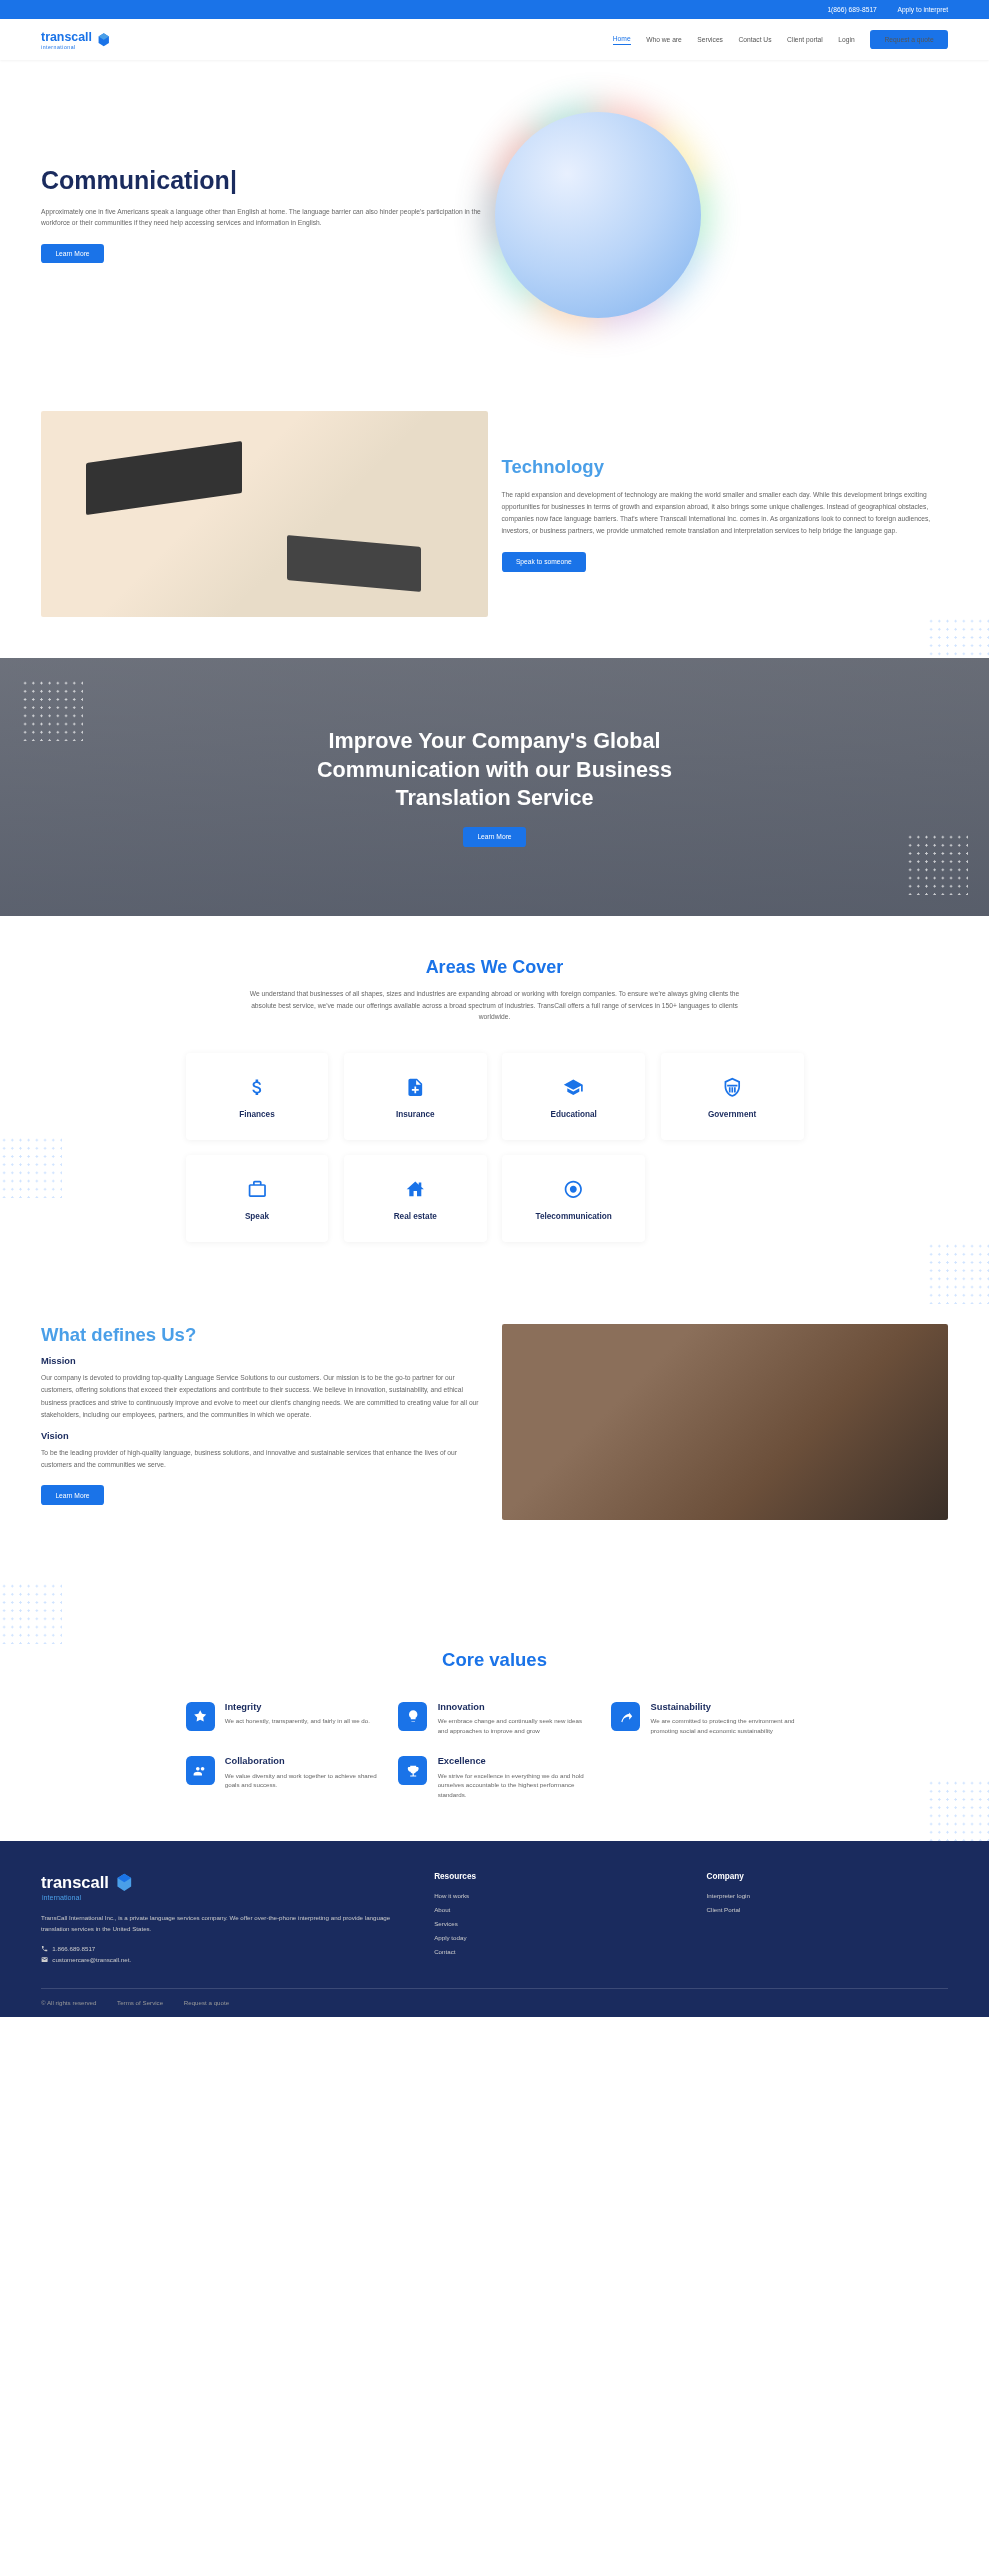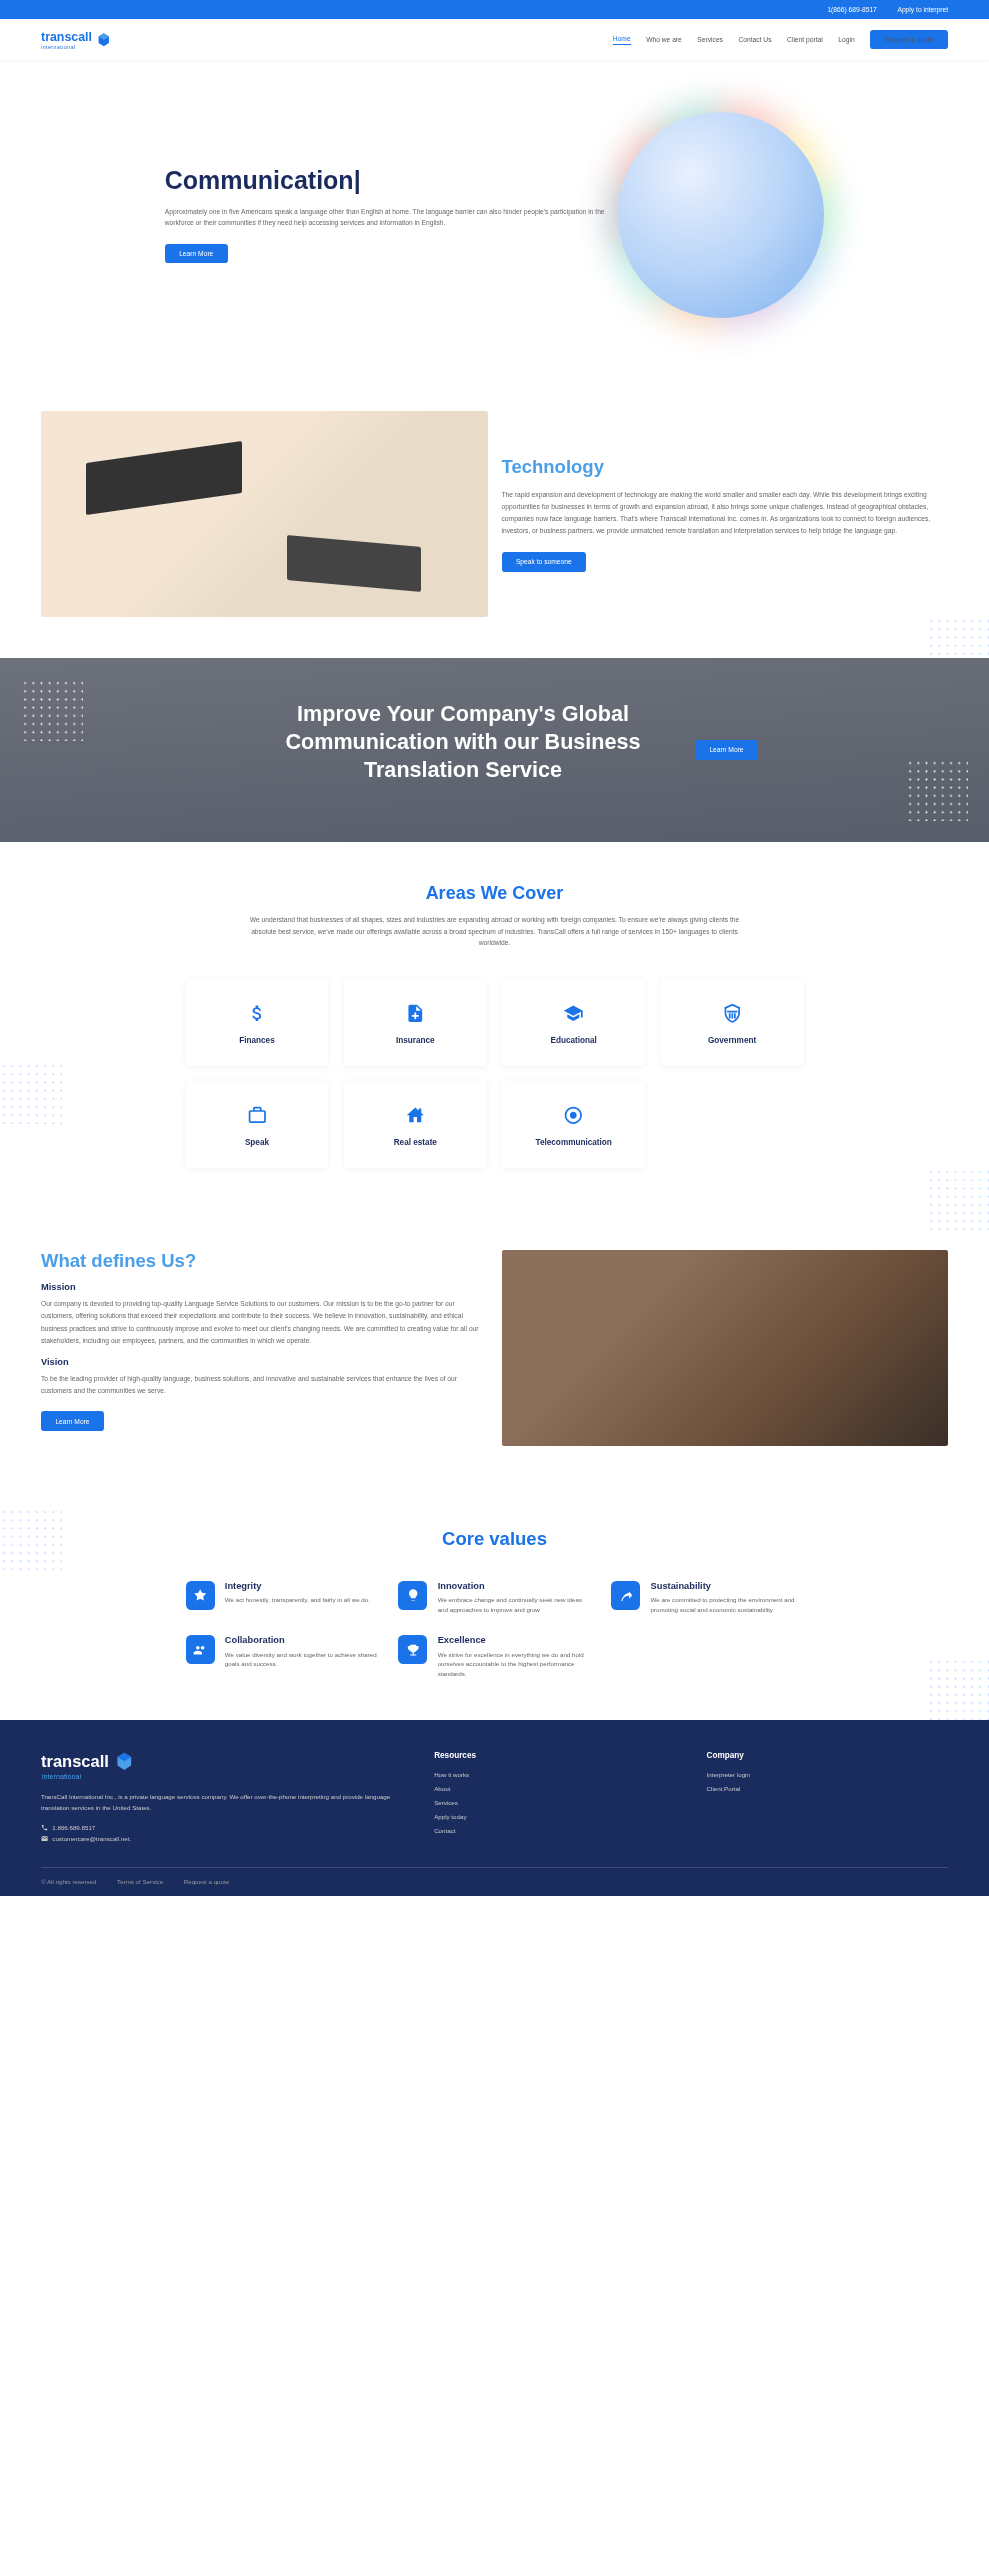--- a/index.html
+++ b/index.html
@@ -18,38 +18,38 @@
 .logo-icon { width: 15.5px; height: 15.5px; }
 .nav { display: flex; align-items: center; gap: 15.5px; font-size: 6.7px; }
 .nav a { color: #555; text-decoration: none; }
 .nav a.active { color: #1a73e8; border-bottom: 1px solid #1a73e8; padding-bottom: 2.1px; }
 .btn-primary { background: #1a73e8; color: #fff; padding: 6.2px 14.4px; border-radius: 3.1px; text-decoration: none; font-size: 6.7px; border: none; cursor: pointer; display: inline-block; }
 
 
 .dots { position: absolute; width: 62px; height: 62px; background-image: radial-gradient(#cfe3ff 1px, transparent 1px); background-size: 8.2px 8.2px; z-index: 0; }
 
 
-.hero { padding: 52px 41px; display: flex; align-items: center; justify-content: center; position: relative; }
+.hero { padding: 52px 41px; display: flex; align-items: center; justify-content: flex-start; position: relative; }
 .hero-left { max-width: 50%; }
 .hero h1 { font-size: 25px; font-weight: 800; color: #1a2b5e; margin-bottom: 10.3px; }
 .hero p { font-size: 6.7px; color: #666; line-height: 1.7; margin-bottom: 15.5px; }
 .globe { width: 206px; height: 206px; background: radial-gradient(circle at 35% 30%, #e8f0fe, #b8d4f8 50%, #7eb1ee); border-radius: 50%; position: relative; }
 .globe::before { content: ''; position: absolute; top: -10.3px; left: -10.3px; right: -10.3px; bottom: -10.3px; background: conic-gradient(from 0deg, #e74c3c 0 10%, #f1c40f 10% 20%, #2ecc71 20% 30%, #3498db 30% 40%, #9b59b6 40% 50%, #e67e22 50% 60%, #1abc9c 60% 70%, #34495e 70% 80%, #c0392b 80% 90%, #16a085 90% 100%); border-radius: 50%; z-index: -1; filter: blur(15.5px); opacity: 0.3; }
 
 
 .tech { padding: 41px; display: flex; gap: 14px; align-items: center; position: relative; }
 .tech-img { flex: 1; height: 206px; background: linear-gradient(135deg, #f5e6d3 40%, #e8dcc8 60%); border-radius: 2.1px; position: relative; overflow: hidden; }
 .tech-img::before { content: ''; position: absolute; top: 20%; left: 10%; width: 35%; height: 25%; background: #333; border-radius: 2.1px; transform: skewY(-8deg); }
 .tech-img::after { content: ''; position: absolute; bottom: 15%; right: 15%; width: 30%; height: 22%; background: #444; border-radius: 2.1px; transform: skewY(5deg); }
 .tech-content { flex: 1; }
 .tech h2 { font-size: 18.5px; font-weight: 800; color: #4a9fe8; margin-bottom: 10.3px; }
 .tech p { font-size: 6.7px; color: #666; line-height: 1.8; margin-bottom: 15.5px; }
 
 
-.banner { height: 184px; background: linear-gradient(rgba(40,50,70,0.6), rgba(40,50,70,0.7)), linear-gradient(90deg, #d4d0cc, #c8c4bf); display: flex; flex-direction: row; align-items: center; justify-content: center; text-align: center; position: relative; }
+.banner { height: 258px; background: linear-gradient(rgba(40,50,70,0.6), rgba(40,50,70,0.7)), linear-gradient(90deg, #d4d0cc, #c8c4bf); display: flex; flex-direction: column; align-items: center; justify-content: center; text-align: center; position: relative; }
 .banner h2 { font-size: 21.6px; font-weight: 800; color: #fff; max-width: 464px; margin-bottom: 15.5px; line-height: 1.3; }
 .banner .dots { background-image: radial-gradient(rgba(255,255,255,0.7) 1px, transparent 1px); }
 
 
 .areas { padding: 41px; text-align: center; position: relative; }
 .areas h2 { font-size: 18px; font-weight: 800; color: #1a73e8; margin-bottom: 10.3px; }
 .areas > p { font-size: 6.7px; color: #666; max-width: 515px; margin: 0 auto 31px; line-height: 1.7; }
 .areas-grid { display: grid; grid-template-columns: repeat(4, 1fr); gap: 15.5px; max-width: 618px; margin: 0 auto; }
 .area-card { background: #fff; padding: 20.6px 10.3px; border-radius: 4.1px; box-shadow: 0 1px 6.2px rgba(0,0,0,0.06); }
 .area-icon { width: 26px; height: 26px; margin: 0 auto 10.3px; display: flex; align-items: center; justify-content: center; }
@@ -59,21 +59,21 @@
 
 .defines { padding: 41px; display: flex; gap: 14px; align-items: flex-start; position: relative; }
 .defines-left { flex: 1; }
 .defines h2 { font-size: 18.5px; font-weight: 800; color: #4a9fe8; margin-bottom: 10.3px; }
 .defines h3 { font-size: 9.3px; font-weight: 700; color: #1a2b5e; margin-bottom: 6.2px; margin-top: 10.3px; }
 .defines p { font-size: 6.7px; color: #666; line-height: 1.8; margin-bottom: 5.2px; }
 .defines-img { flex: 1; height: 196px; background: linear-gradient(135deg, #8b6f5a 30%, #6b4f3a 65%, #3a2f28); border-radius: 2.1px; }
 
 
 .values { padding: 41px; position: relative; }
-.values h2 { font-size: 18.5px; font-weight: 800; color: #1a73e8; text-align: center; margin-bottom: 31px; }
+.values h2 { font-size: 18.5px; font-weight: 800; color: #1a73e8; text-align: center; margin-bottom: 31px; margin-top: 47px; }
 .values-grid { display: grid; grid-template-columns: repeat(3, 1fr); gap: 20.6px; max-width: 618px; margin: 0 auto; }
 .value-item { display: flex; gap: 10.3px; align-items: flex-start; }
 .value-icon { width: 29px; height: 29px; background: #1a73e8; border-radius: 5.2px; flex-shrink: 0; display: flex; align-items: center; justify-content: center; }
 .value-icon svg { width: 14.4px; height: 14.4px; fill: #fff; }
 .value-item h3 { font-size: 9.3px; font-weight: 700; color: #1a2b5e; margin-bottom: 4.1px; }
 .value-item p { font-size: 6.2px; color: #666; line-height: 1.6; }
 
 
 .footer { background: #1a2b5e; color: #fff; padding: 31px 41px 0; }
 .footer-cols { display: flex; gap: 31px; padding-bottom: 20.6px; }

